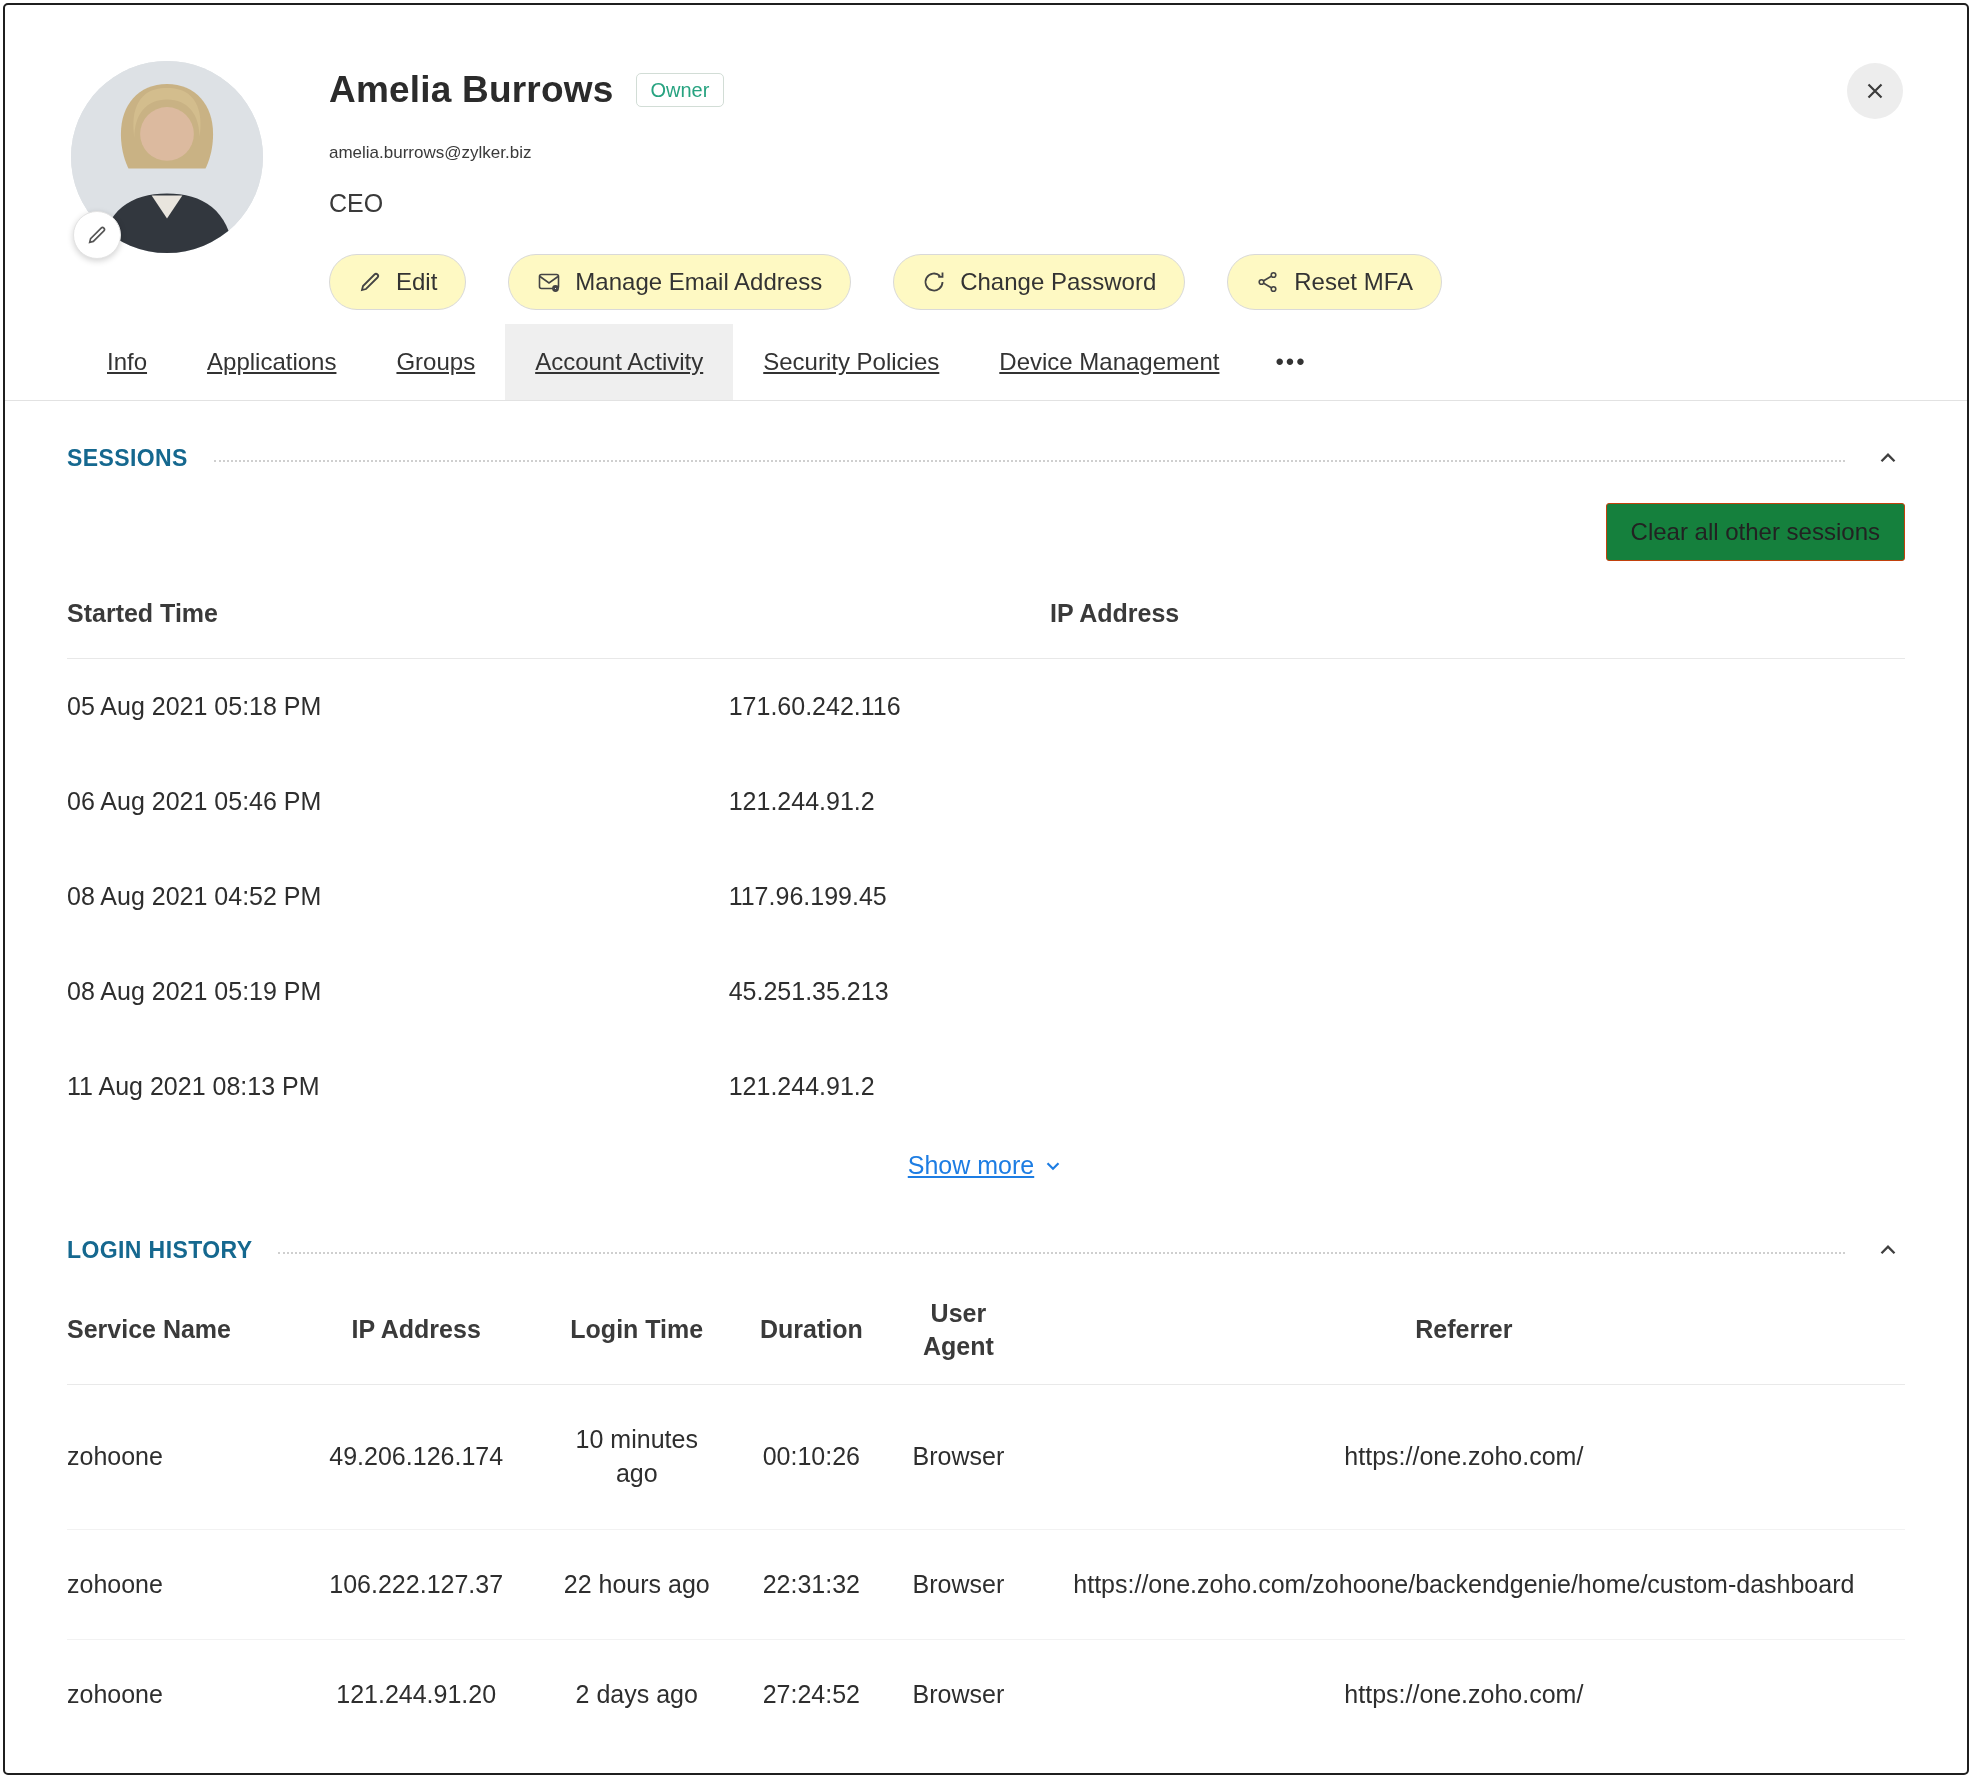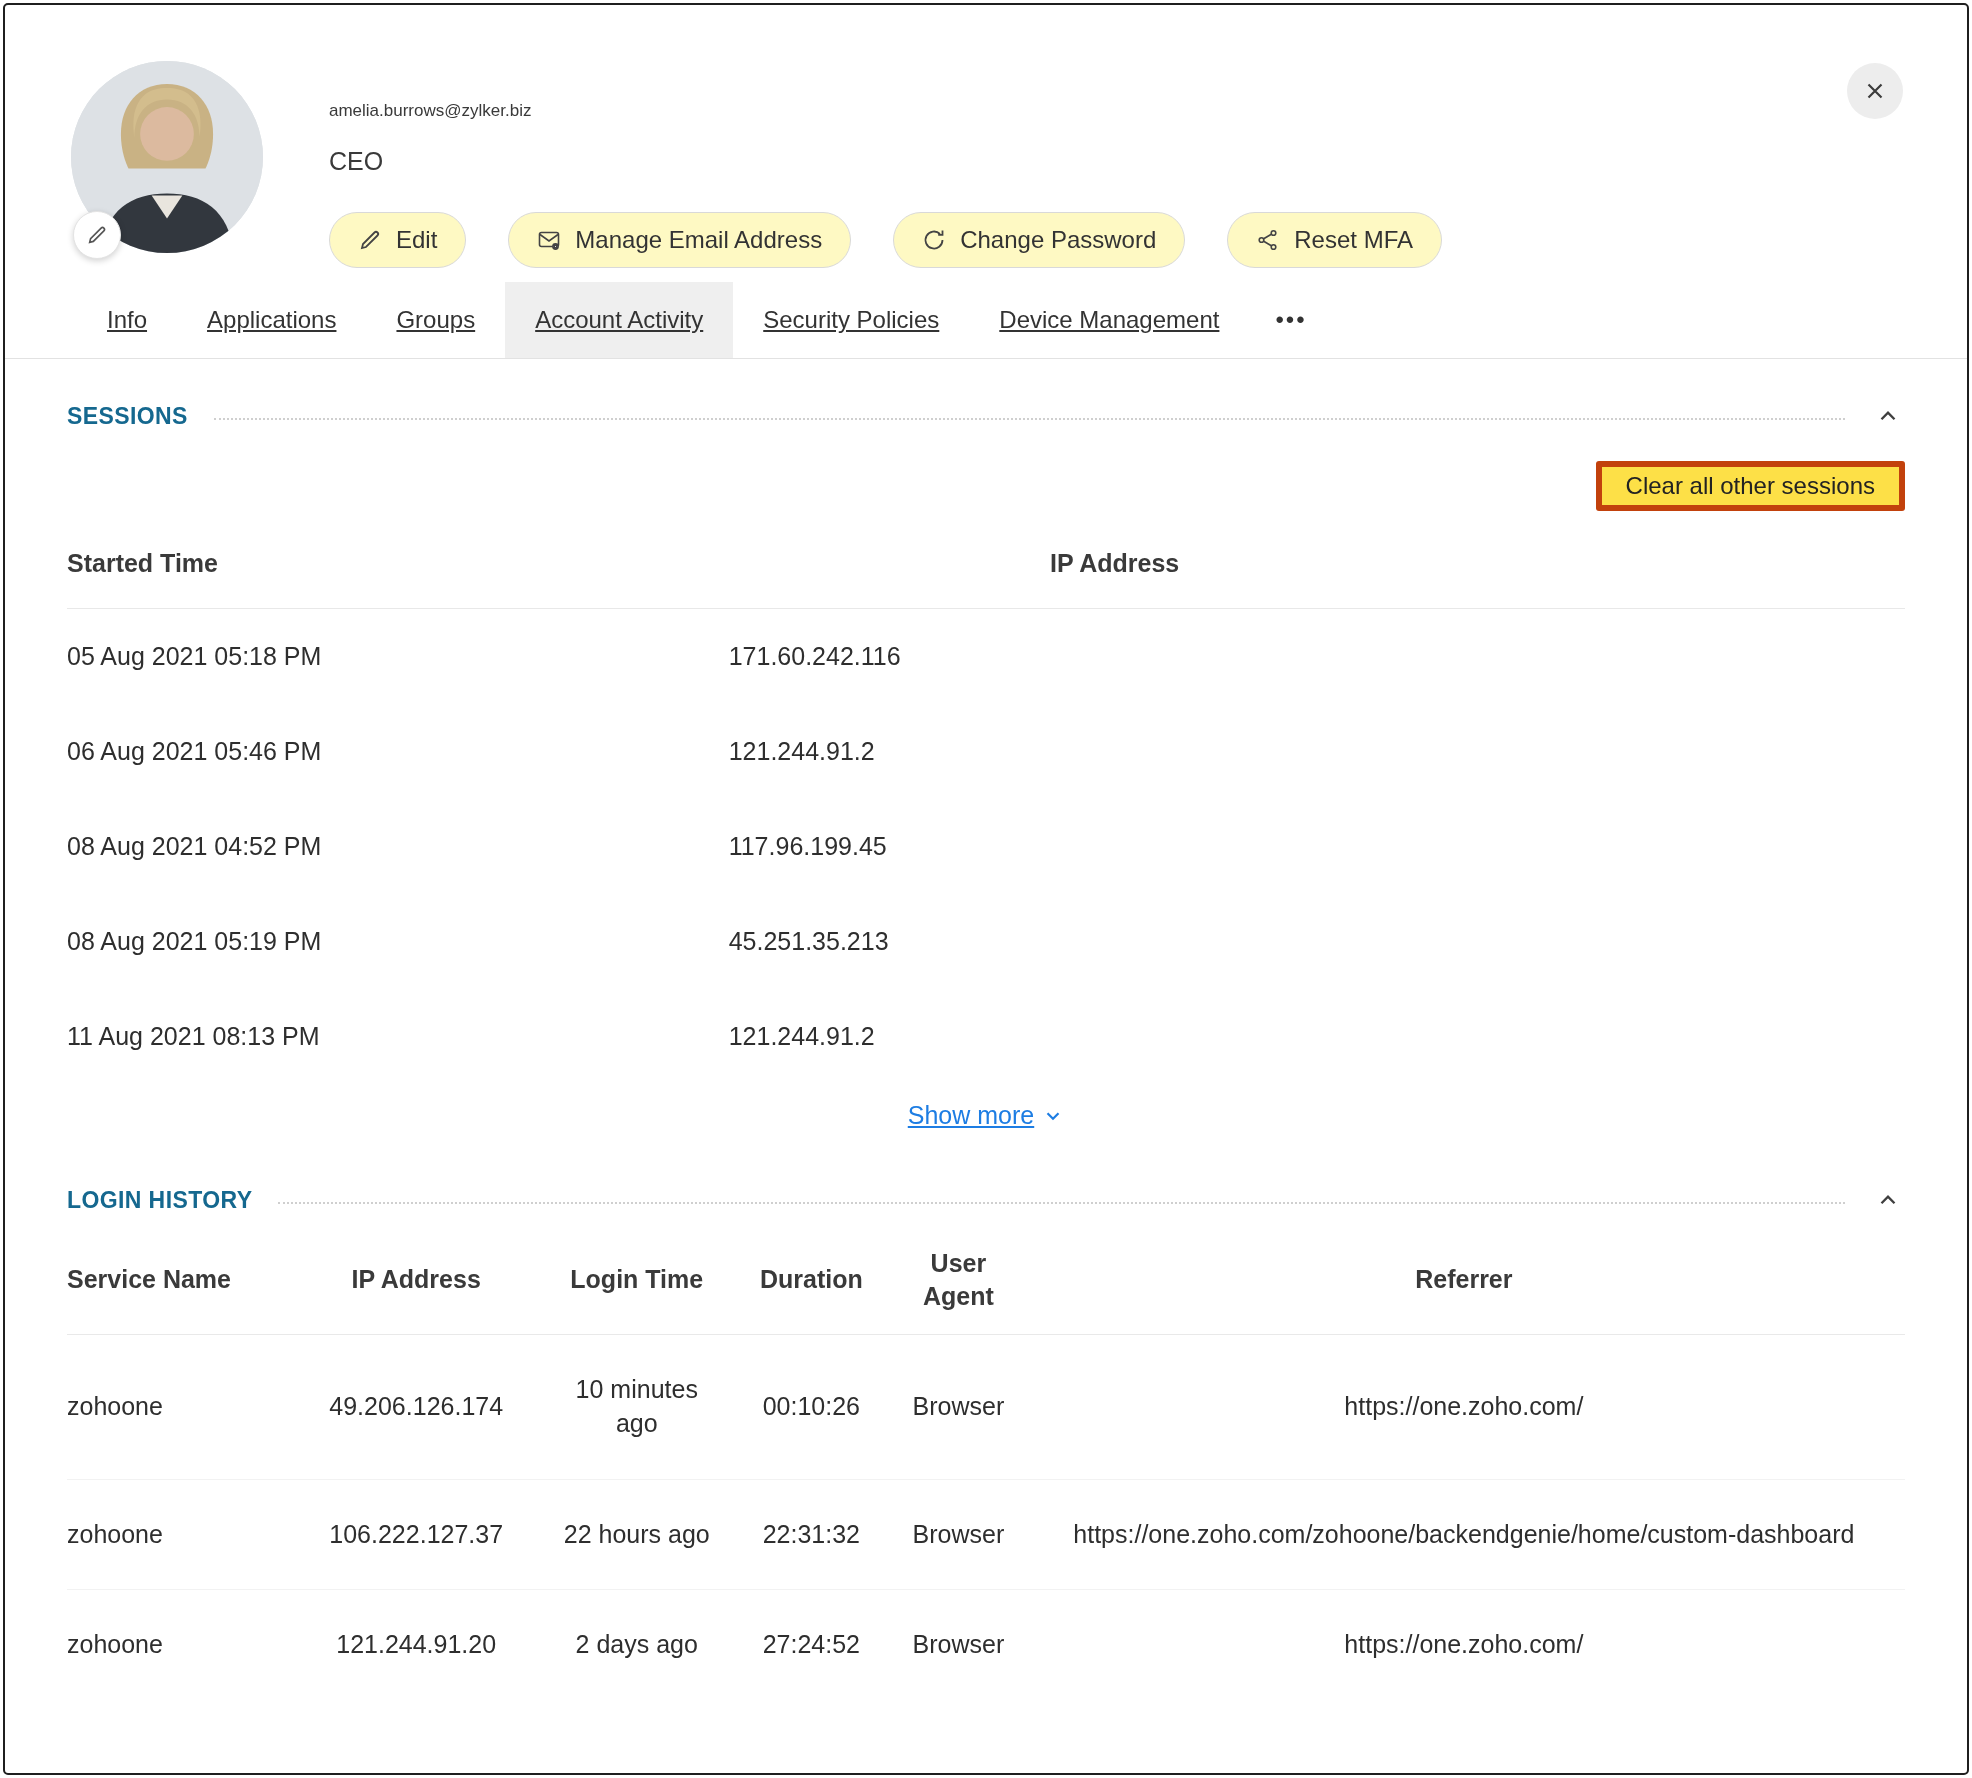--- a/index.html
+++ b/index.html
@@ -80,22 +80,22 @@
   
   .content { padding: 0 62px; }
   .section-head { display: flex; align-items: center; margin-top: 40px; }
   .section-title { font-size: 23px; font-weight: 700; color: #15688f; letter-spacing: .4px; flex: 0 0 auto; }
   .dotted-rule { flex: 1 1 auto; border-bottom: 2px dotted #cfcfcf; margin: 6px 26px 0 26px; height: 1px; }
   .collapse-btn { background: none; border: none; cursor: pointer; color: #3f3f3f; padding: 4px; display: flex; }
   .collapse-btn svg { width: 26px; height: 26px; }
 
   .clear-row { display: flex; justify-content: flex-end; margin-top: 28px; }
   .clear-btn {
-    border: 6px solid #c2410c; border-radius: 3px; background: #fde047;
-    font-size: 24px; color: #222; padding: 5px 24px; cursor: pointer;
+    border: 1px solid #c2410c; border-radius: 3px; background: #15803d;
+    font-size: 24px; color: #222; padding: 14px 24px; cursor: pointer;
     font-family: inherit;
   }
 
   
   table { width: 100%; border-collapse: collapse; }
   .sessions-table { margin-top: 18px; }
   .sessions-table th {
     font-size: 25px; font-weight: 700; color: #3a3a3a;
     padding: 20px 0 30px 0;
     border-bottom: 1px solid #e8e8e8;
@@ -156,20 +156,24 @@
         </svg>
       </div>
       <div class="avatar-edit">
         <svg viewBox="0 0 24 24" width="22" height="22" fill="none" stroke="currentColor" stroke-width="1.8">
           <path d="M4 20l1-4L16.5 4.5a2 2 0 0 1 3 3L8 19l-4 1z"></path>
         </svg>
       </div>
     </div>
 
     <div class="profile-info">
+      <div class="name-row">
+        <span class="user-name">Amelia Burrows</span>
+        <span class="owner-badge">Owner</span>
+      </div>
       <div class="user-email">amelia.burrows@zylker.biz</div>
       <div class="user-title">CEO</div>
 
       <div class="action-row">
         <button class="pill-btn">
           <svg viewBox="0 0 24 24" fill="none" stroke-width="1.8">
             <path d="M4 20l1-4L16.5 4.5a2 2 0 0 1 3 3L8 19l-4 1z"></path>
           </svg>
           <span>Edit</span>
         </button>

